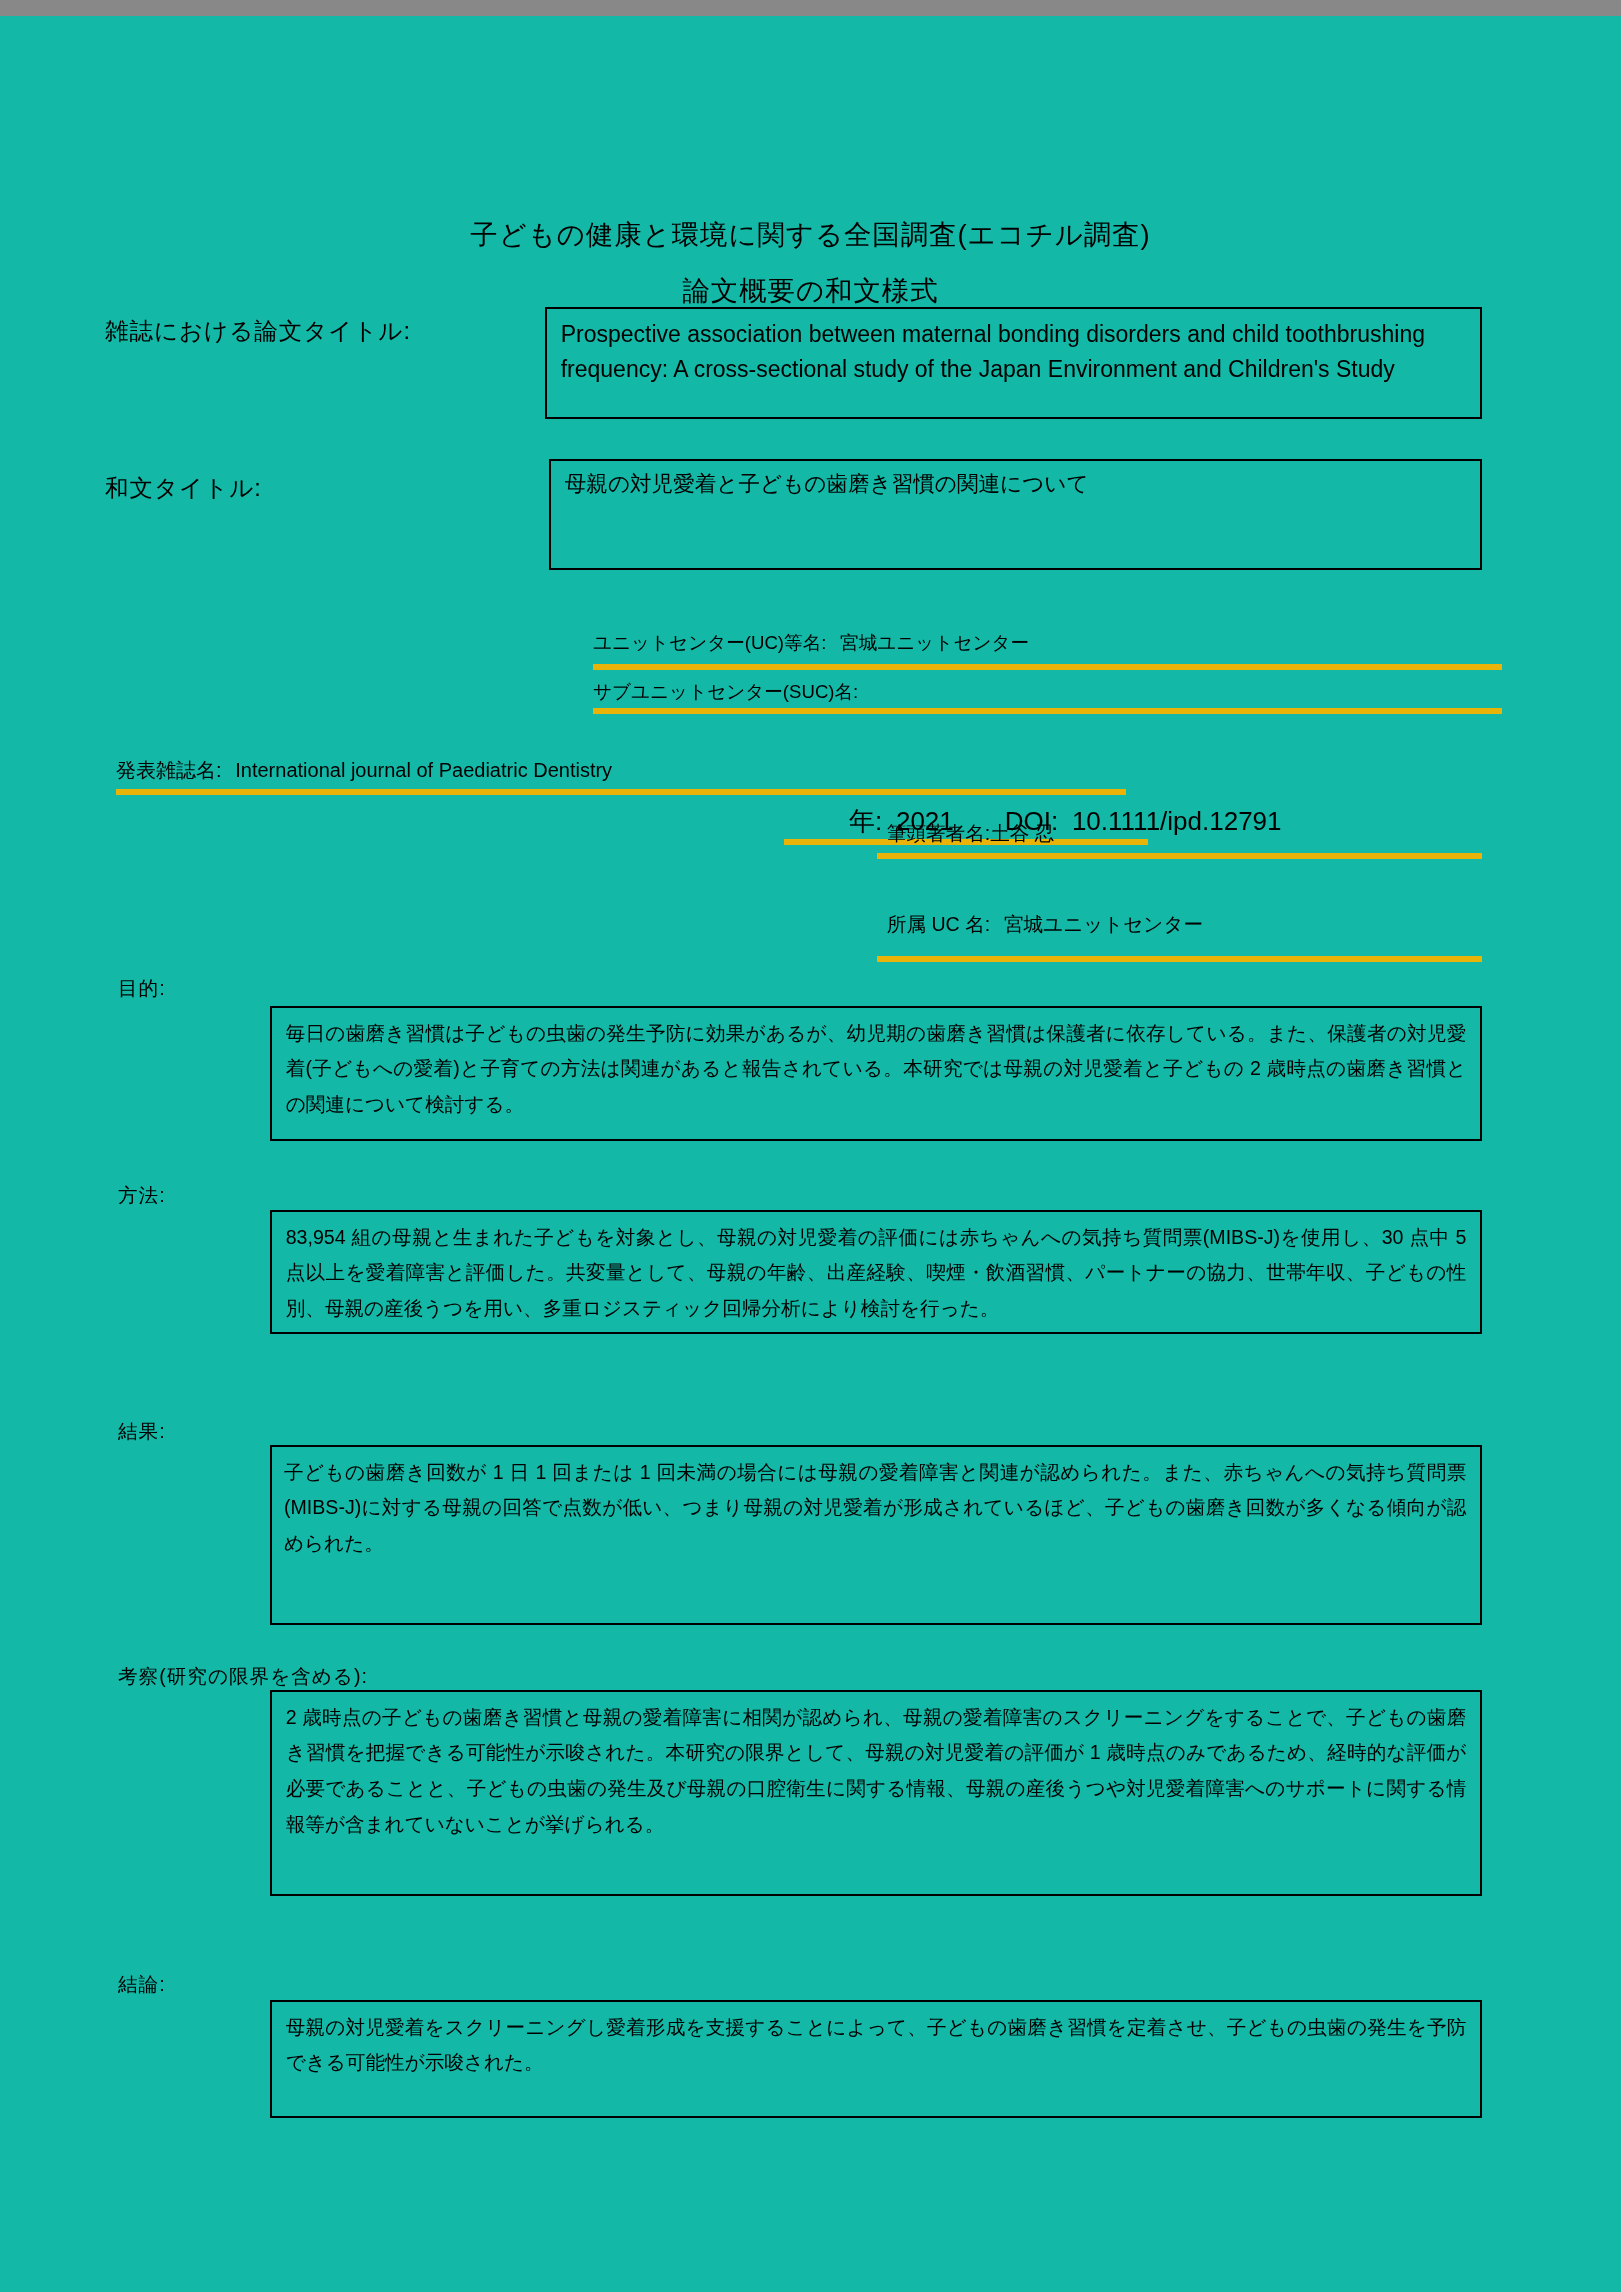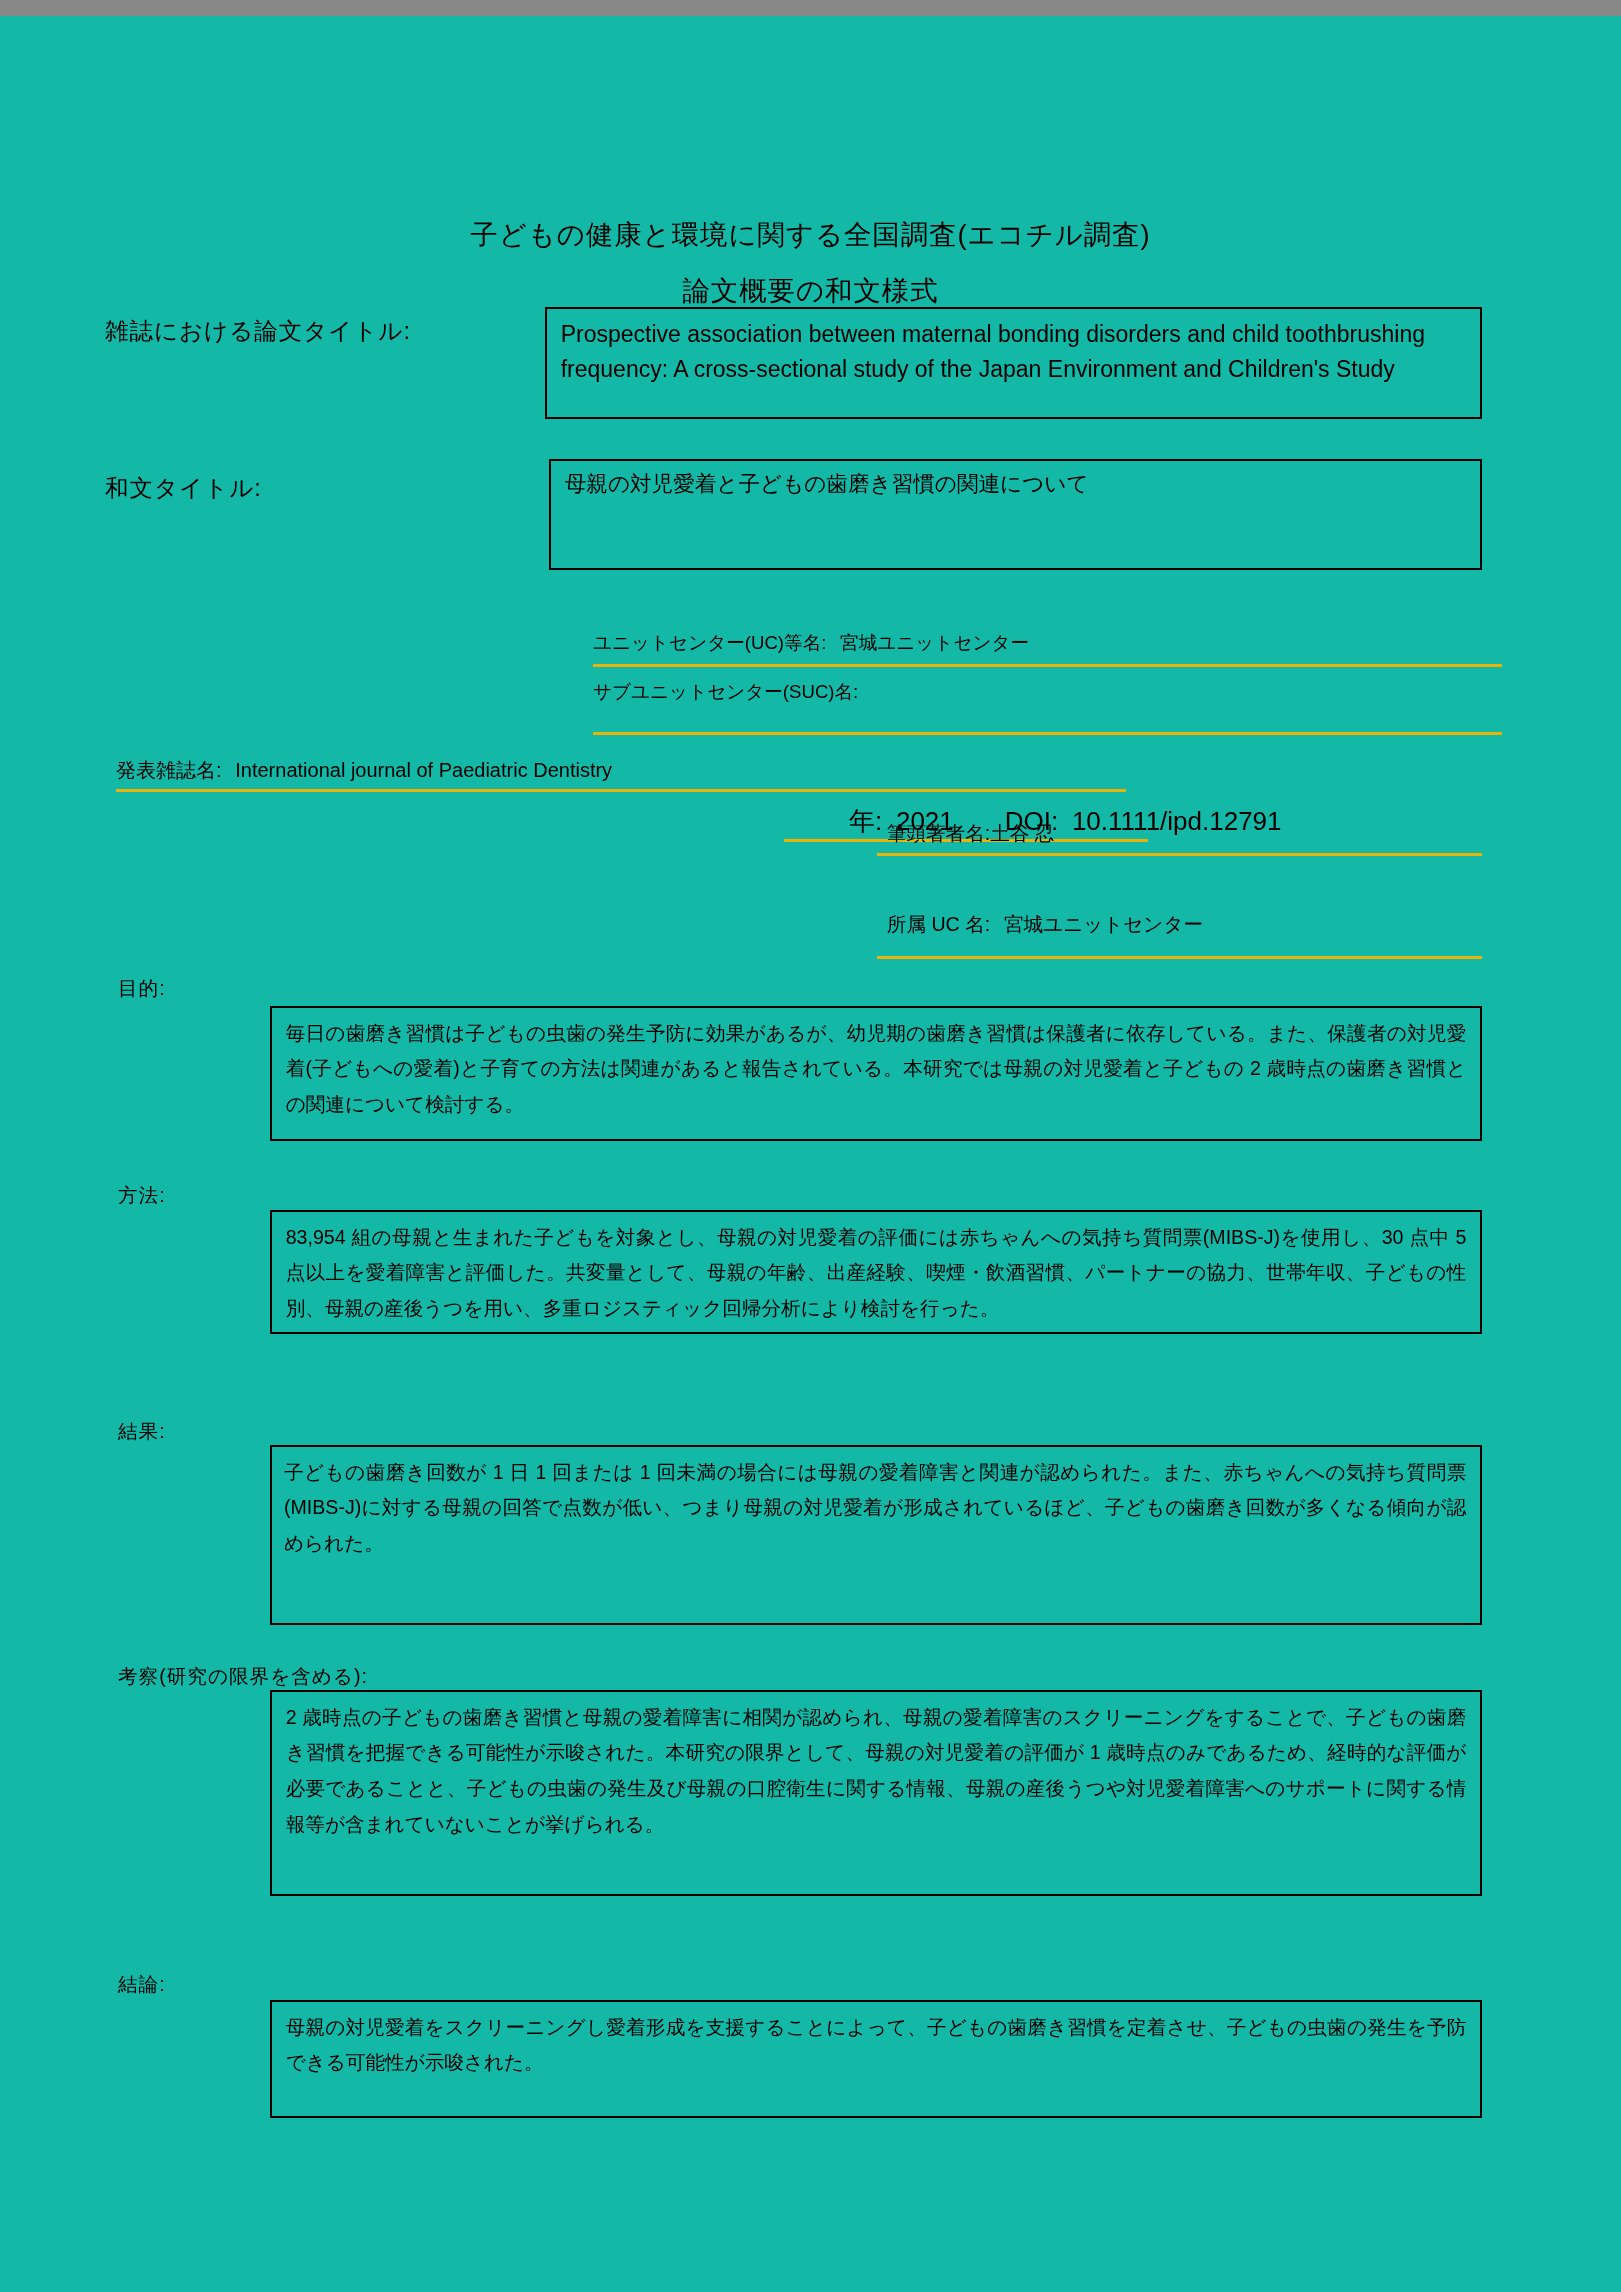--- a/index.html
+++ b/index.html
@@ -25,21 +25,21 @@
     position:absolute;
     border:2px solid #000;
     box-sizing:border-box;
     padding:7.8px 13.7px;
     font-size:19.6px;
     line-height:1.82;
     text-align:justify;
   }
   .uline{
     position:absolute;
-    border-bottom:3px solid #eab308;
+    border-bottom:6px solid #eab308;
     box-sizing:border-box;
     white-space:nowrap;
   }
   .val-gap{margin-left:13.7px;}
   .latin{font-family:"Liberation Sans","DejaVu Sans",sans-serif;}
 </style>
 </head>
 <body>
 
 <div class="page">
@@ -53,21 +53,21 @@
   </div>
 
   <div class="abs label-lg" style="left:105px;top:456px;">和文タイトル:</div>
   <div class="box" style="left:549px;top:443px;width:933px;height:111px;font-size:21.6px;line-height:1.4;text-align:left;">
     <span>母親の対児愛着と子どもの歯磨き習慣の関連について</span>
   </div>
 
   <div class="uline" style="left:593px;top:614px;width:909px;padding-bottom:7.8px;font-size:18.6px;">
     <span>ユニットセンター(UC)等名:</span><span class="val-gap">宮城ユニットセンター</span>
   </div>
-  <div class="uline" style="left:593px;top:663px;width:909px;padding-bottom:27px;font-size:18.6px;">
+  <div class="uline" style="left:593px;top:663px;width:909px;padding-bottom:3px;font-size:18.6px;">
     <span>サブユニットセンター(SUC)名:</span><span class="val-gap"></span>
   </div>
 
   <div class="uline" style="left:116px;top:741px;width:1010px;padding-bottom:4.9px;font-size:20px;">
     <span>発表雑誌名:</span><span class="val-gap latin">International journal of Paediatric Dentistry</span>
   </div>
 
   <div class="uline" style="left:784px;top:788px;width:364px;padding-bottom:0;font-size:26px;">
     <span style="margin-left:65px;">年:</span><span class="val-gap latin">2021</span><span style="margin-left:51px;" class="latin">DOI:</span><span class="val-gap latin">10.1111/ipd.12791</span>
   </div>

